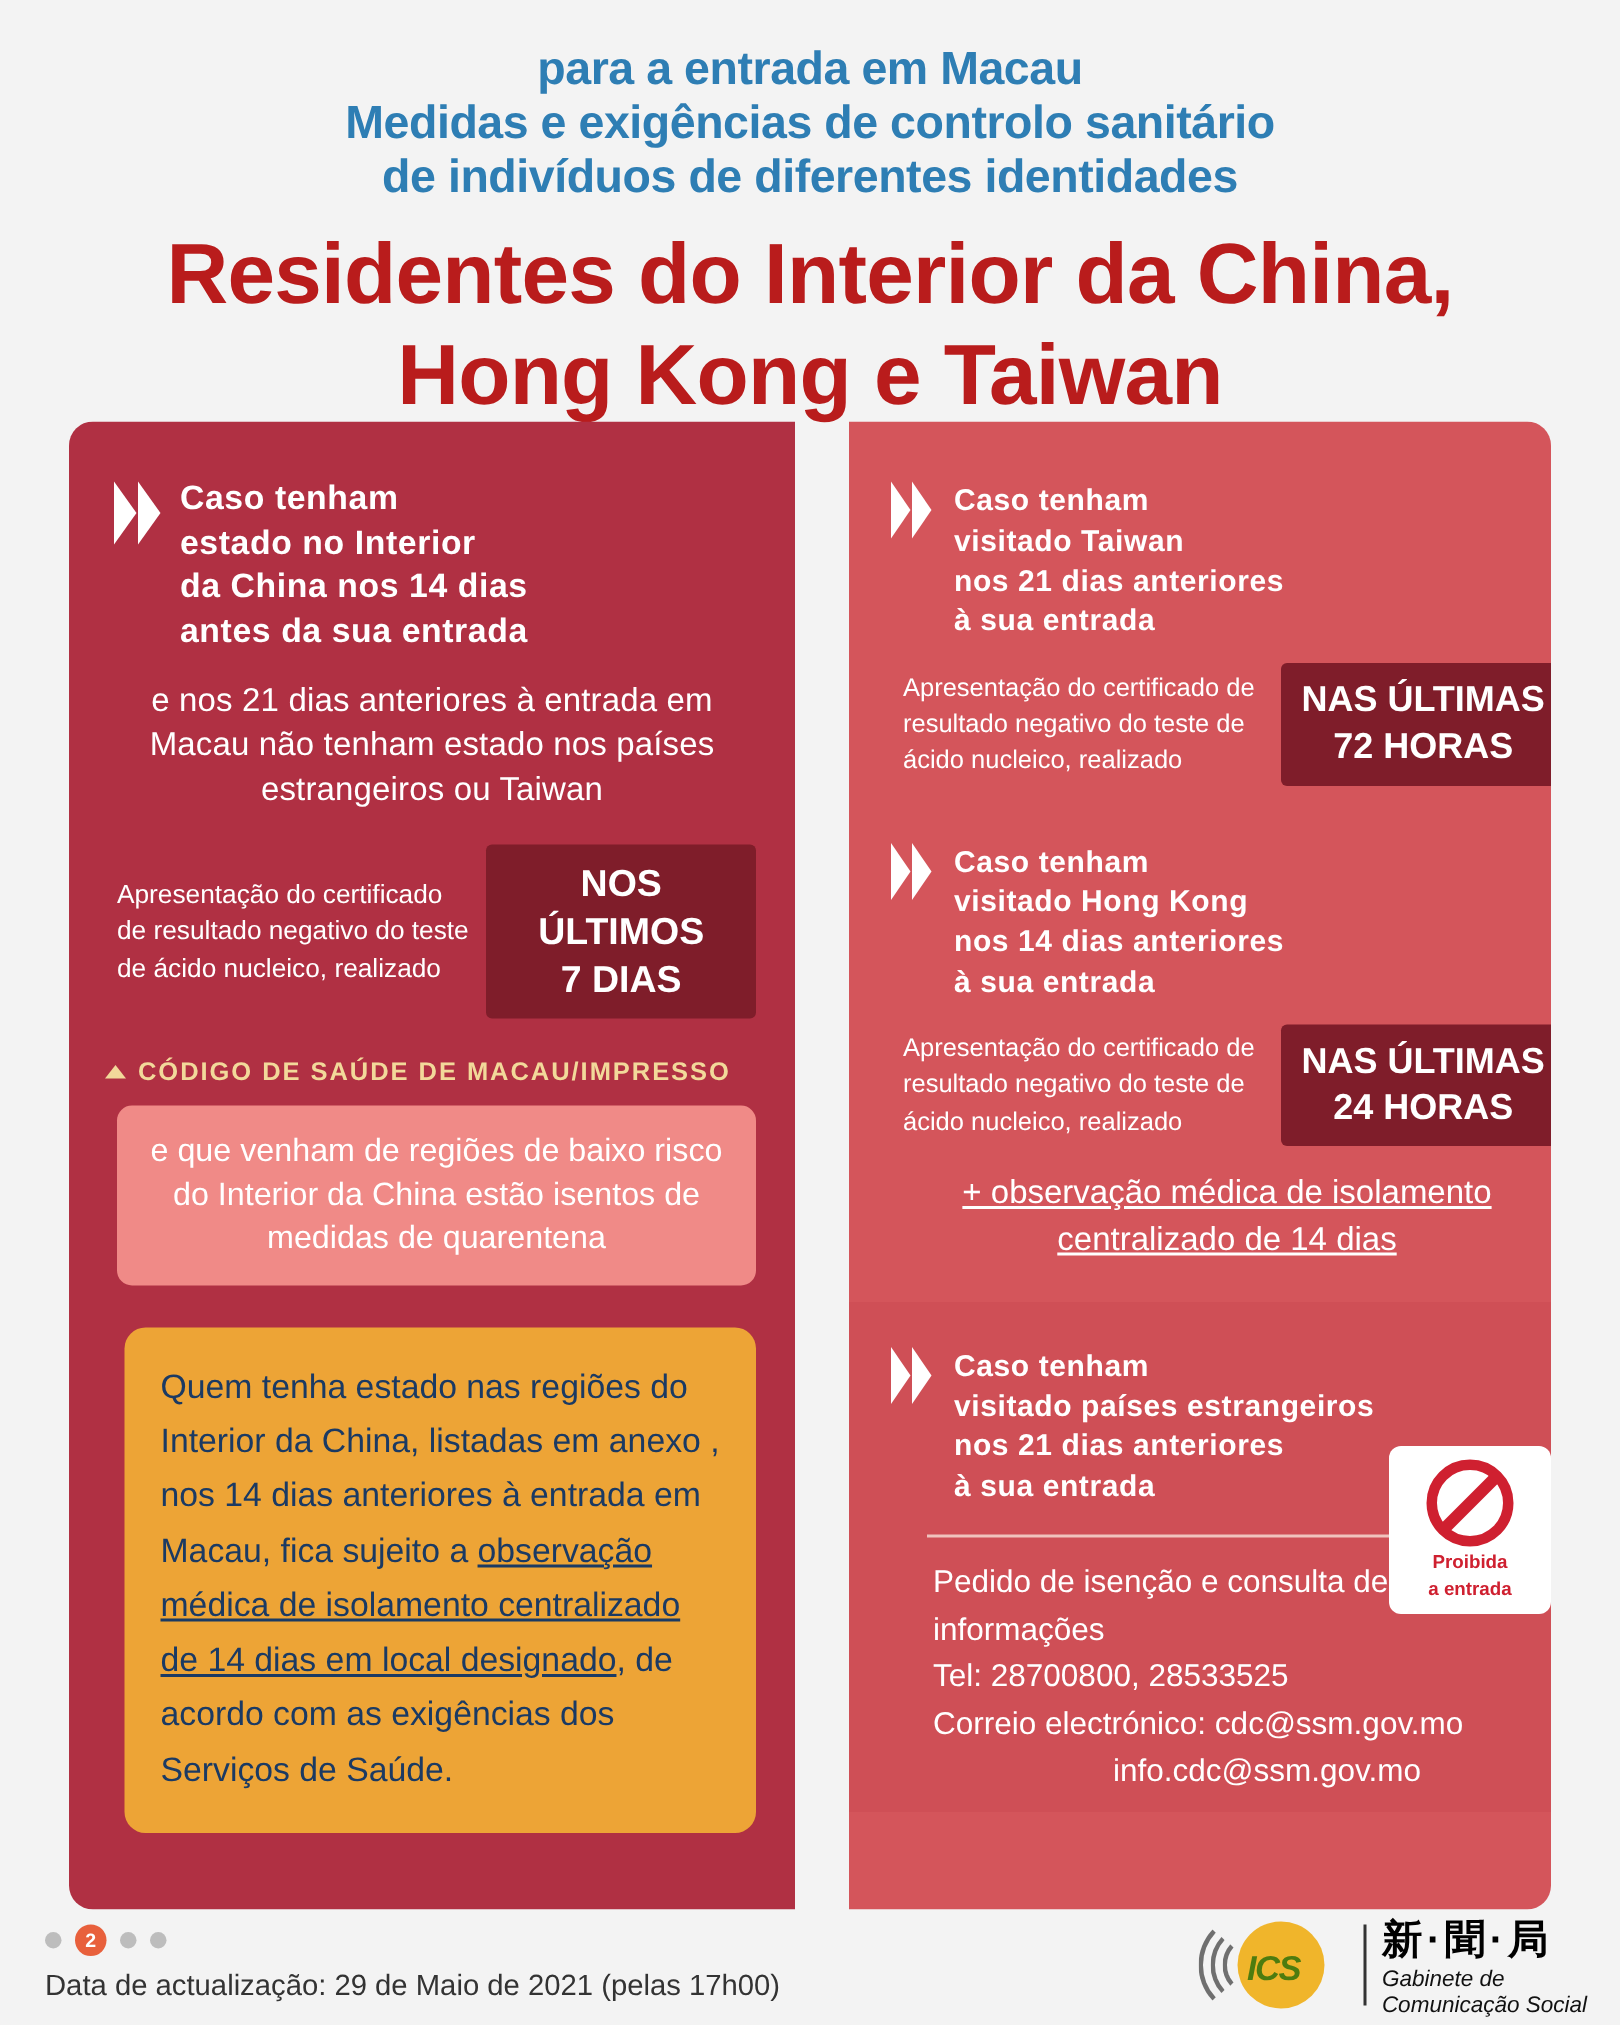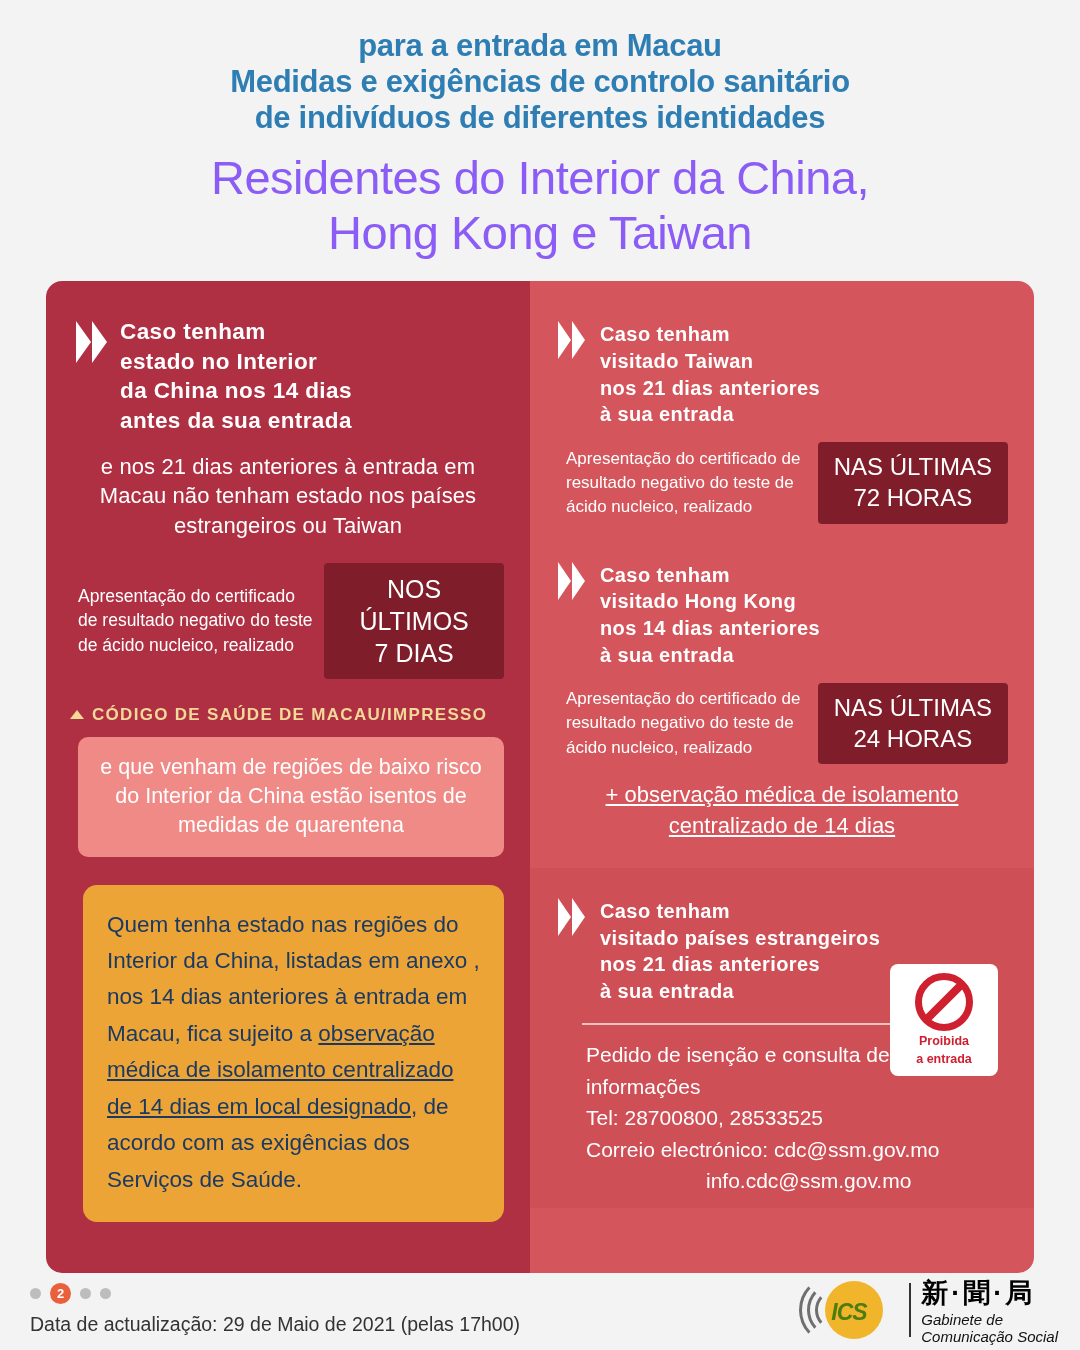--- a/index.html
+++ b/index.html
@@ -11,28 +11,28 @@
   }
   .page { position: relative; width: 1080px; height: 1350px; background: #f3f3f3; }
 
   
   .header { text-align: center; padding-top: 28px; }
   .subtitle {
     color: #2e7eb4; font-weight: bold; font-size: 31px; line-height: 1.16;
     letter-spacing: -0.3px;
   }
   .maintitle {
-    color: #8b5cf6; font-weight: normal; font-size: 47px; line-height: 1.18;
+    color: #b91c1c; font-weight: bold; font-size: 57px; line-height: 1.18;
     margin-top: 14px; letter-spacing: -0.5px;
   }
 
   
   .panel {
     position: absolute; left: 46px; top: 281px; width: 988px; height: 992px;
-    border-radius: 16px; overflow: hidden; display: flex;
+    border-radius: 16px; overflow: hidden; display: flex; gap: 36px;
   }
   .col-left { width: 484px; background: #b03043; position: relative; }
   .col-right { width: 504px; background: #d4555b; position: relative; }
 
   
   .chev { display: inline-block; position: relative; width: 46px; height: 54px; flex: 0 0 46px; }
   .chev i {
     position: absolute; top: 6px; width: 0; height: 0; display: block;
     border-top: 21px solid transparent; border-bottom: 21px solid transparent;
     border-left: 15px solid #ffffff;
@@ -50,21 +50,21 @@
     color: #fff; font-weight: bold; font-size: 22.5px; line-height: 1.32;
     letter-spacing: 0.4px; padding-top: 2px;
   }
   .L-sub {
     color: #fff; font-size: 22px; line-height: 1.35; text-align: center;
     padding: 16px 34px 0 34px; letter-spacing: 0.1px;
   }
   .L-testrow { display: flex; align-items: center; padding: 22px 26px 0 32px; }
   .L-testtxt { color: #fff; font-size: 17.5px; line-height: 1.42; width: 250px; }
   .badge {
-    background: #7f1d2a; color: #fff; font-weight: normal; text-align: center;
+    background: #7f1d2a; color: #fff; font-weight: bold; text-align: center;
     border-radius: 4px; padding: 10px 12px; line-height: 1.28; font-size: 25px;
   }
   .L-badge { width: 186px; margin-left: 6px; }
   .code-line {
     display: flex; align-items: center; gap: 8px;
     color: #f2d99a; font-weight: bold; font-size: 17px; letter-spacing: 1.3px;
     padding: 26px 0 0 24px;
   }
   .tri-up { width: 0; height: 0; border-left: 7px solid transparent; border-right: 7px solid transparent; border-bottom: 9px solid #f2d99a; }
   .pink-box {

